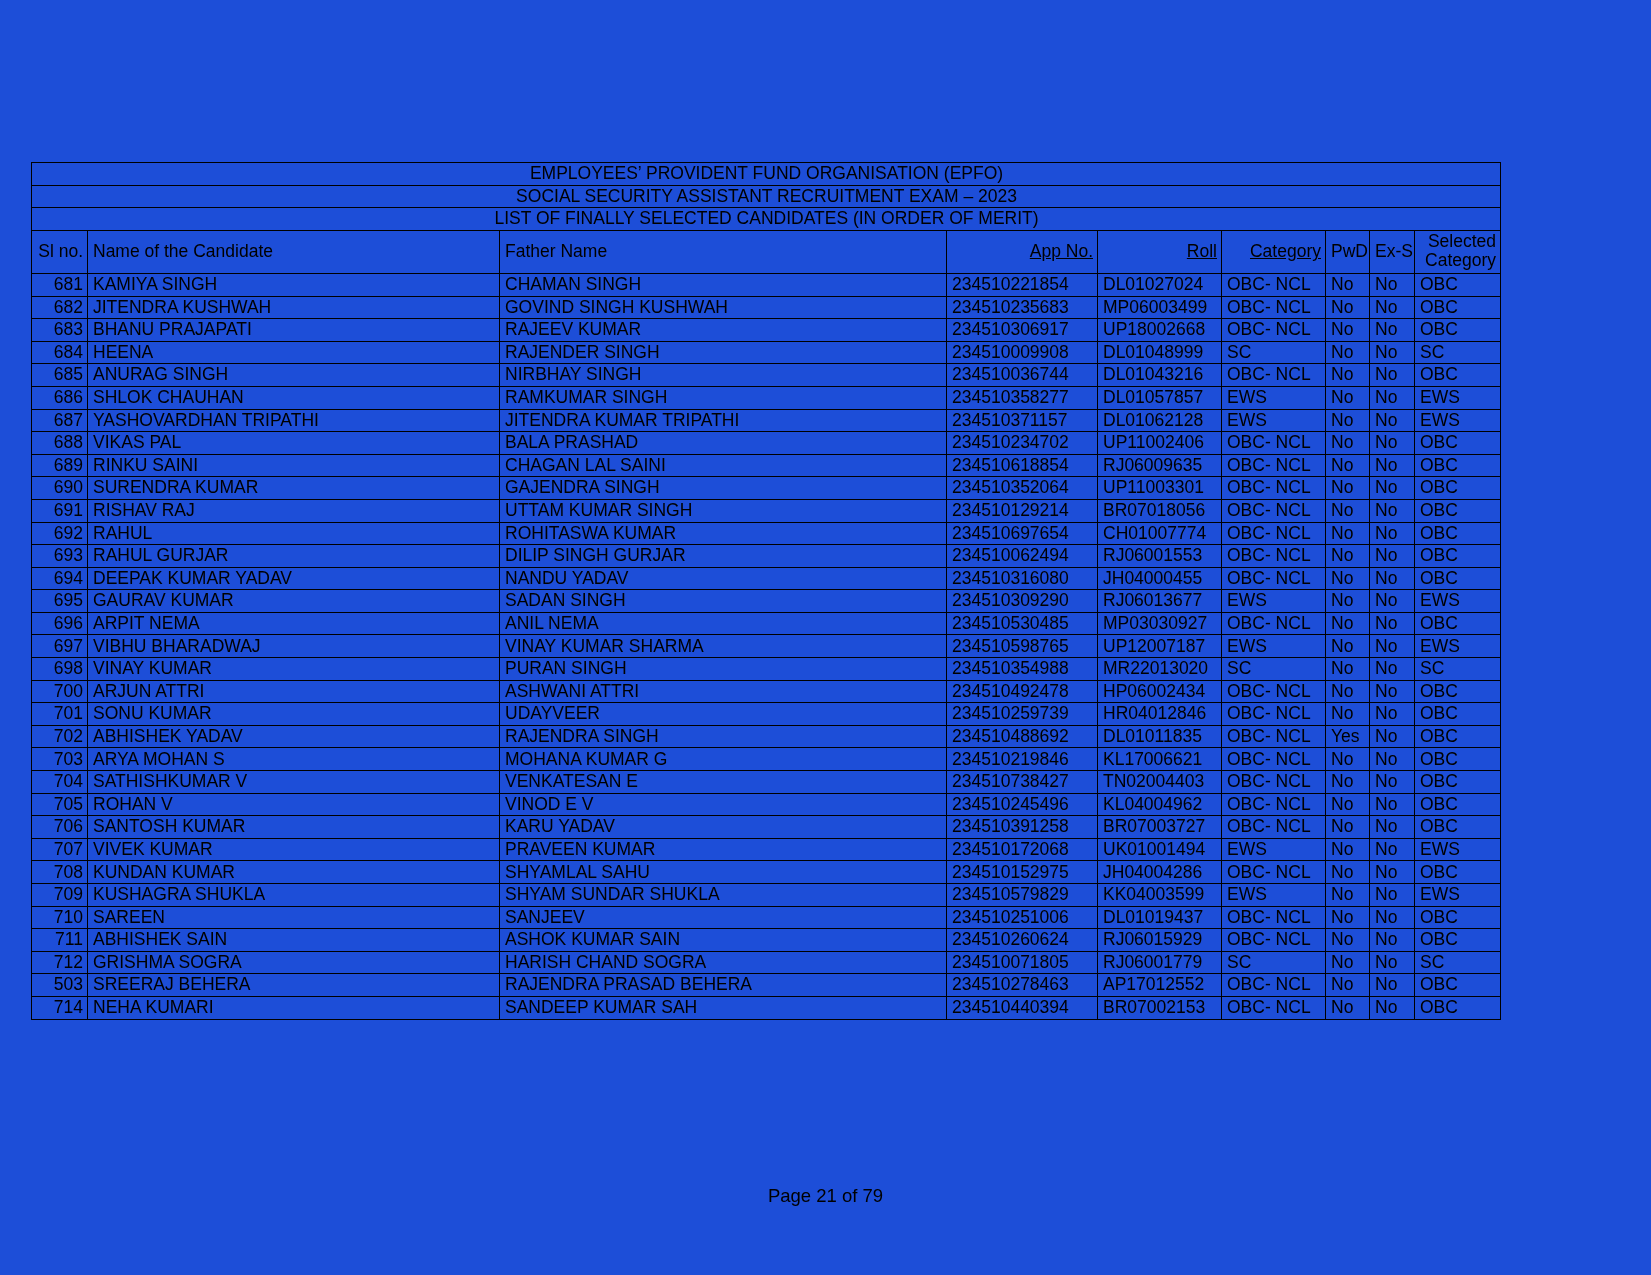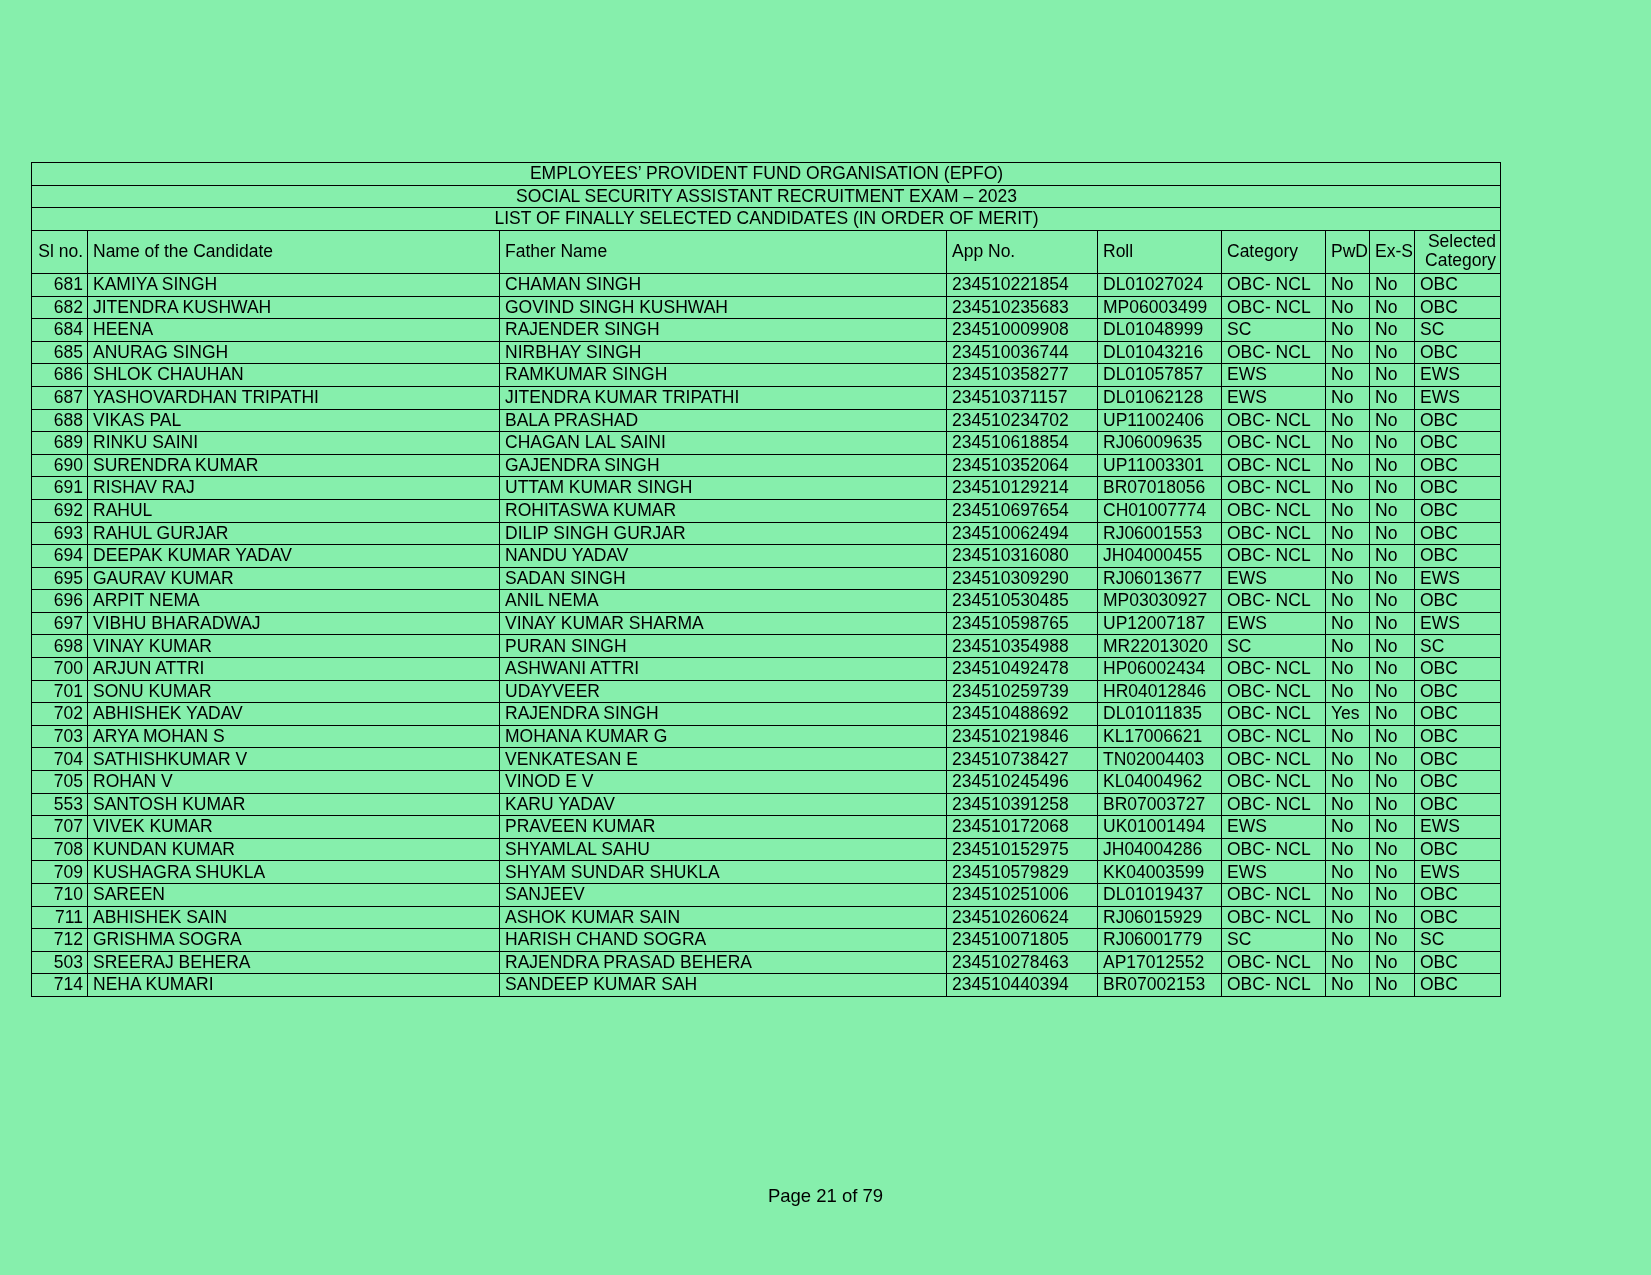--- a/index.html
+++ b/index.html
@@ -14,21 +14,21 @@
     color: #000000;
     position: relative;
     overflow: hidden;
   }
   .page {
     position: absolute;
     left: 0;
     top: 0;
     width: 1651px;
     height: 1275px;
-    background: #86efac;
+    background: #1d4ed8;
   }
   .sheet {
     position: absolute;
     left: 31px;
     top: 162px;
     width: 1438px;
   }
   table.merit {
     border-collapse: collapse;
     table-layout: fixed;
@@ -61,21 +61,21 @@
   .c-app    { width: 151px; }
   .c-roll   { width: 124px; }
   .c-cat    { width: 104px; }
   .c-pwd    { width: 44px; }
   .c-exs    { width: 45px; }
   .c-selcat { width: 86px; }
 
   .hdr .c-sl     { text-align: right; padding-right: 4px; }
   .hdr .c-app,
   .hdr .c-roll,
-  .hdr .c-cat    { text-align: left; }
+  .hdr .c-cat    { text-align: right; text-decoration: underline; }
   .hdr .c-selcat { text-align: right; white-space: normal; line-height: 1.12; }
 
   .footer {
     position: absolute;
     left: 0;
     top: 1165px;
     width: 1651px;
     text-align: center;
     font-size: 18.5px;
     margin-top: 20px;
@@ -136,20 +136,31 @@
             <td class="c-name">JITENDRA KUSHWAH</td>
             <td class="c-father">GOVIND SINGH KUSHWAH</td>
             <td class="c-app">234510235683</td>
             <td class="c-roll">MP06003499</td>
             <td class="c-cat">OBC- NCL</td>
             <td class="c-pwd">No</td>
             <td class="c-exs">No</td>
             <td class="c-selcat">OBC</td>
           </tr>
           <tr>
+            <td class="c-sl">683</td>
+            <td class="c-name">BHANU PRAJAPATI</td>
+            <td class="c-father">RAJEEV KUMAR</td>
+            <td class="c-app">234510306917</td>
+            <td class="c-roll">UP18002668</td>
+            <td class="c-cat">OBC- NCL</td>
+            <td class="c-pwd">No</td>
+            <td class="c-exs">No</td>
+            <td class="c-selcat">OBC</td>
+          </tr>
+          <tr>
             <td class="c-sl">684</td>
             <td class="c-name">HEENA</td>
             <td class="c-father">RAJENDER SINGH</td>
             <td class="c-app">234510009908</td>
             <td class="c-roll">DL01048999</td>
             <td class="c-cat">SC</td>
             <td class="c-pwd">No</td>
             <td class="c-exs">No</td>
             <td class="c-selcat">SC</td>
           </tr>
@@ -367,21 +378,21 @@
             <td class="c-name">ROHAN V</td>
             <td class="c-father">VINOD E V</td>
             <td class="c-app">234510245496</td>
             <td class="c-roll">KL04004962</td>
             <td class="c-cat">OBC- NCL</td>
             <td class="c-pwd">No</td>
             <td class="c-exs">No</td>
             <td class="c-selcat">OBC</td>
           </tr>
           <tr>
-            <td class="c-sl">553</td>
+            <td class="c-sl">706</td>
             <td class="c-name">SANTOSH KUMAR</td>
             <td class="c-father">KARU YADAV</td>
             <td class="c-app">234510391258</td>
             <td class="c-roll">BR07003727</td>
             <td class="c-cat">OBC- NCL</td>
             <td class="c-pwd">No</td>
             <td class="c-exs">No</td>
             <td class="c-selcat">OBC</td>
           </tr>
           <tr>

